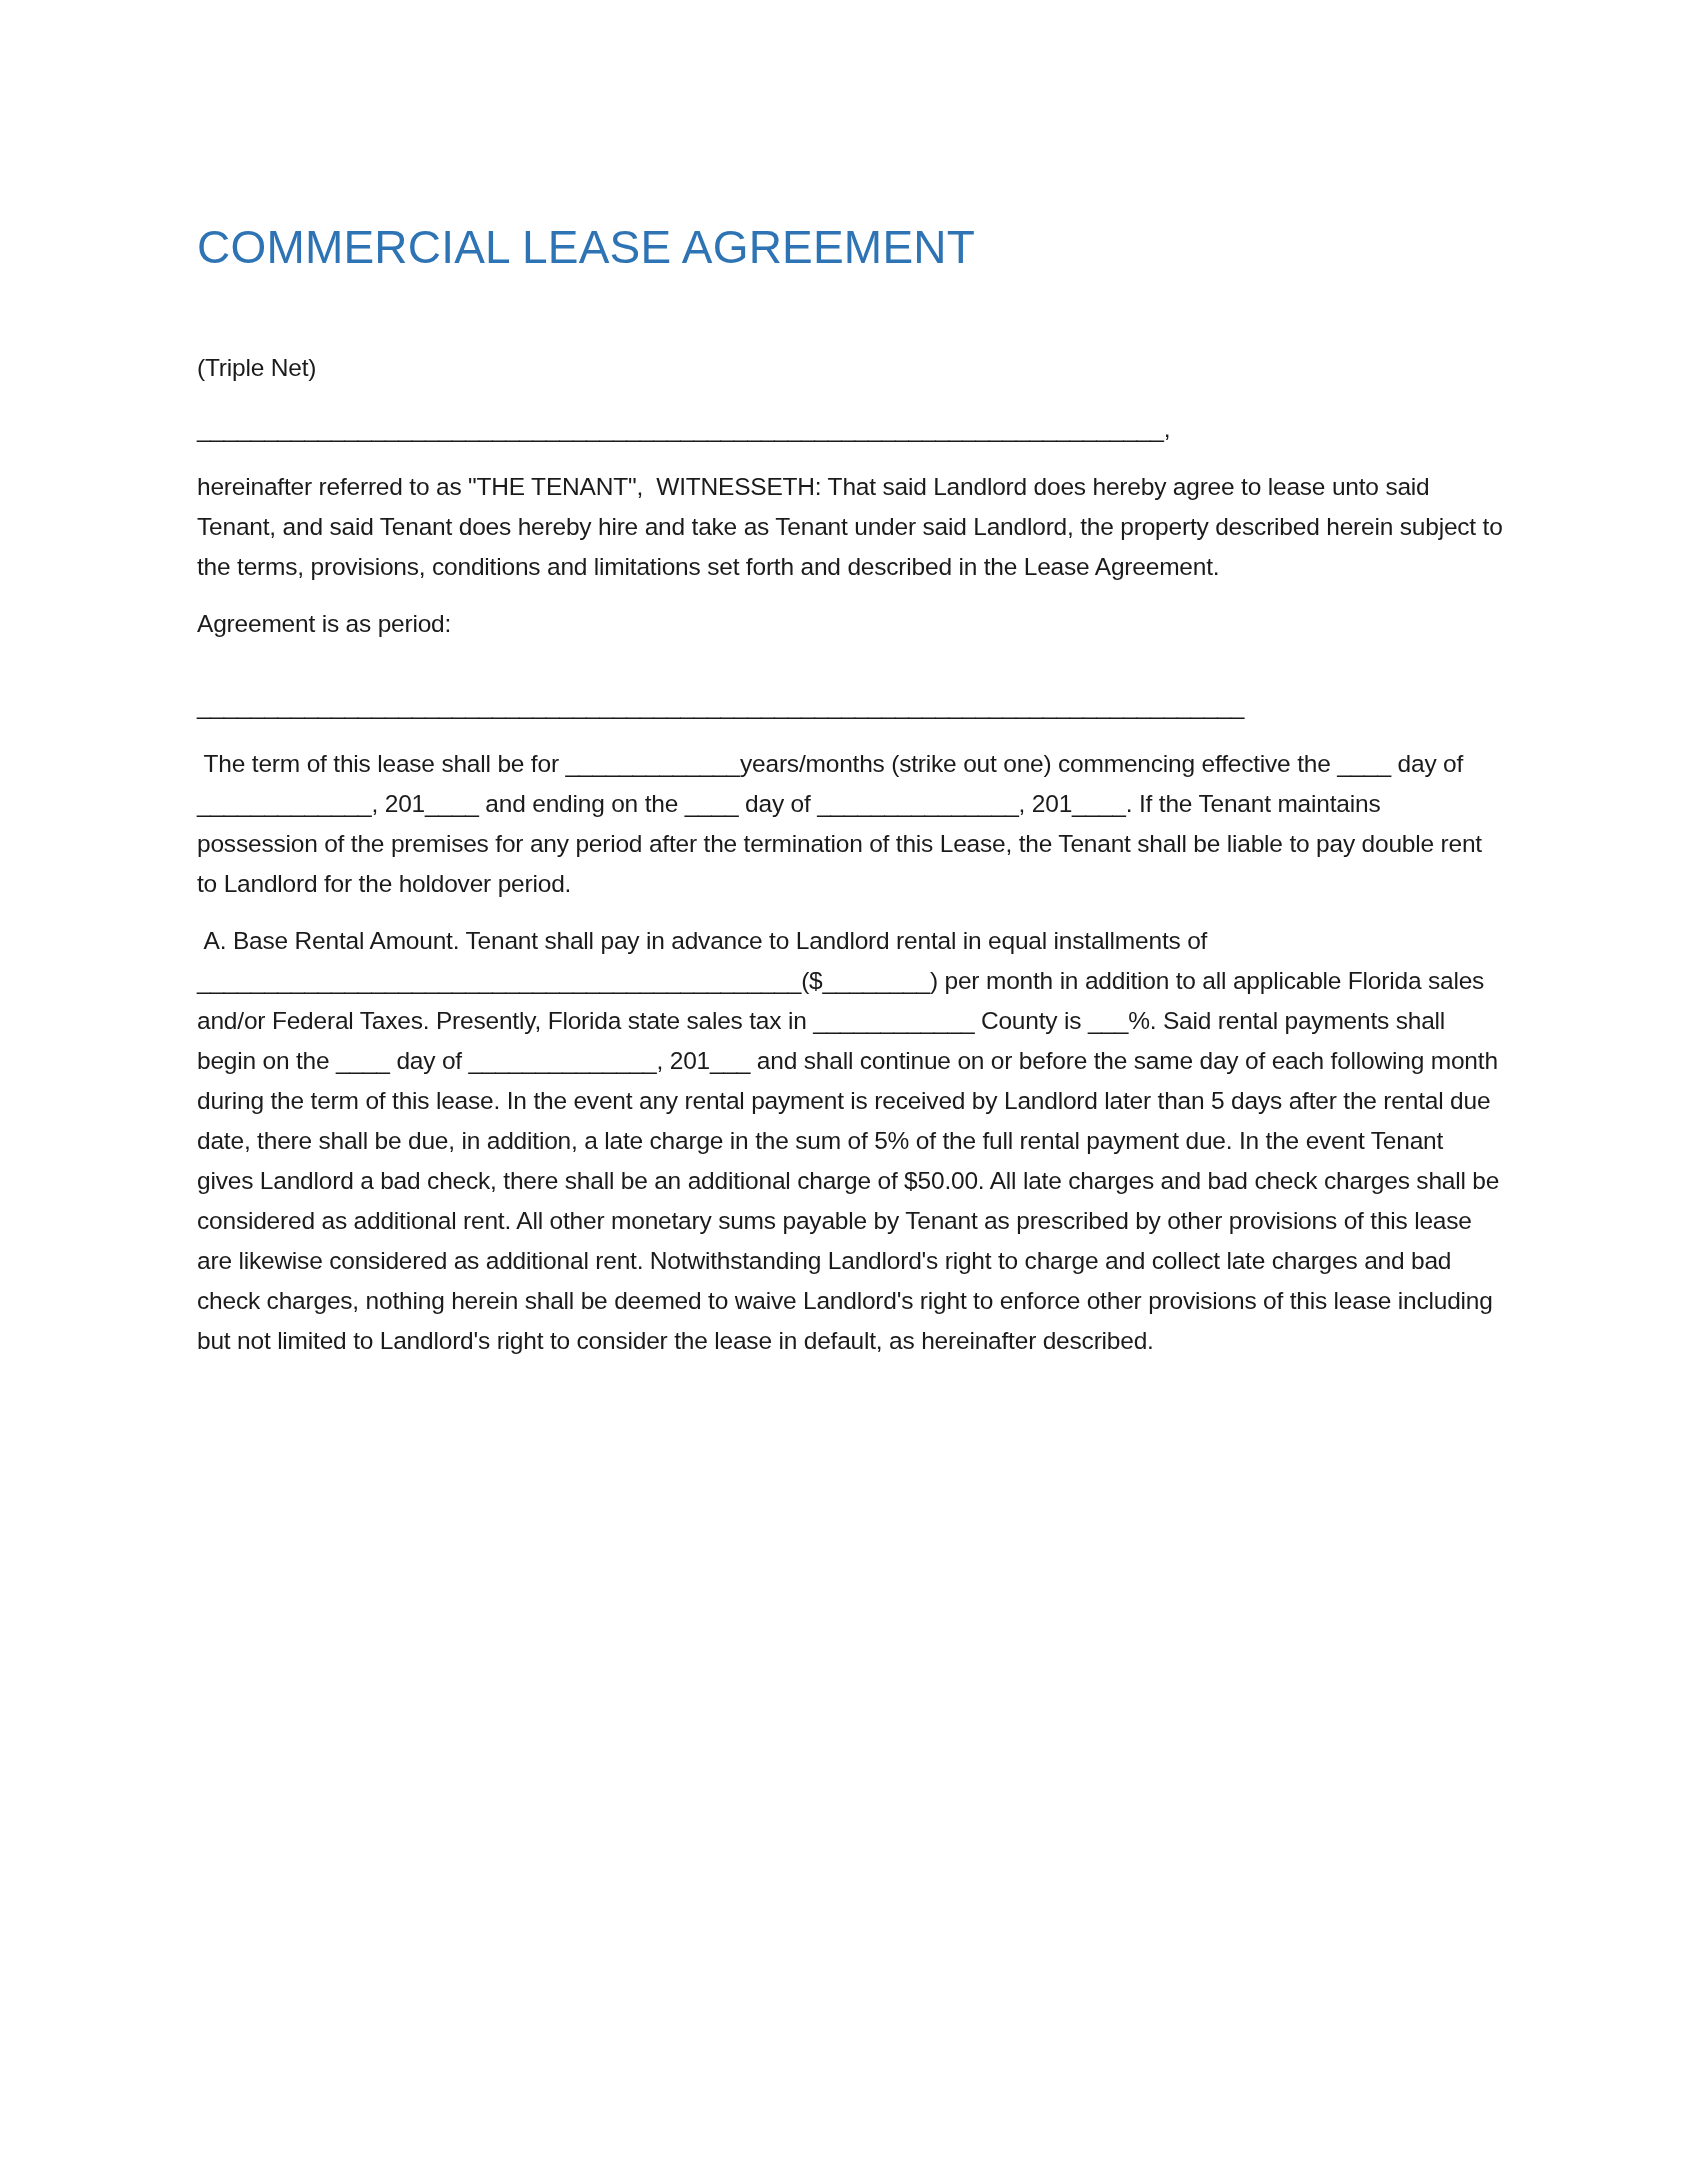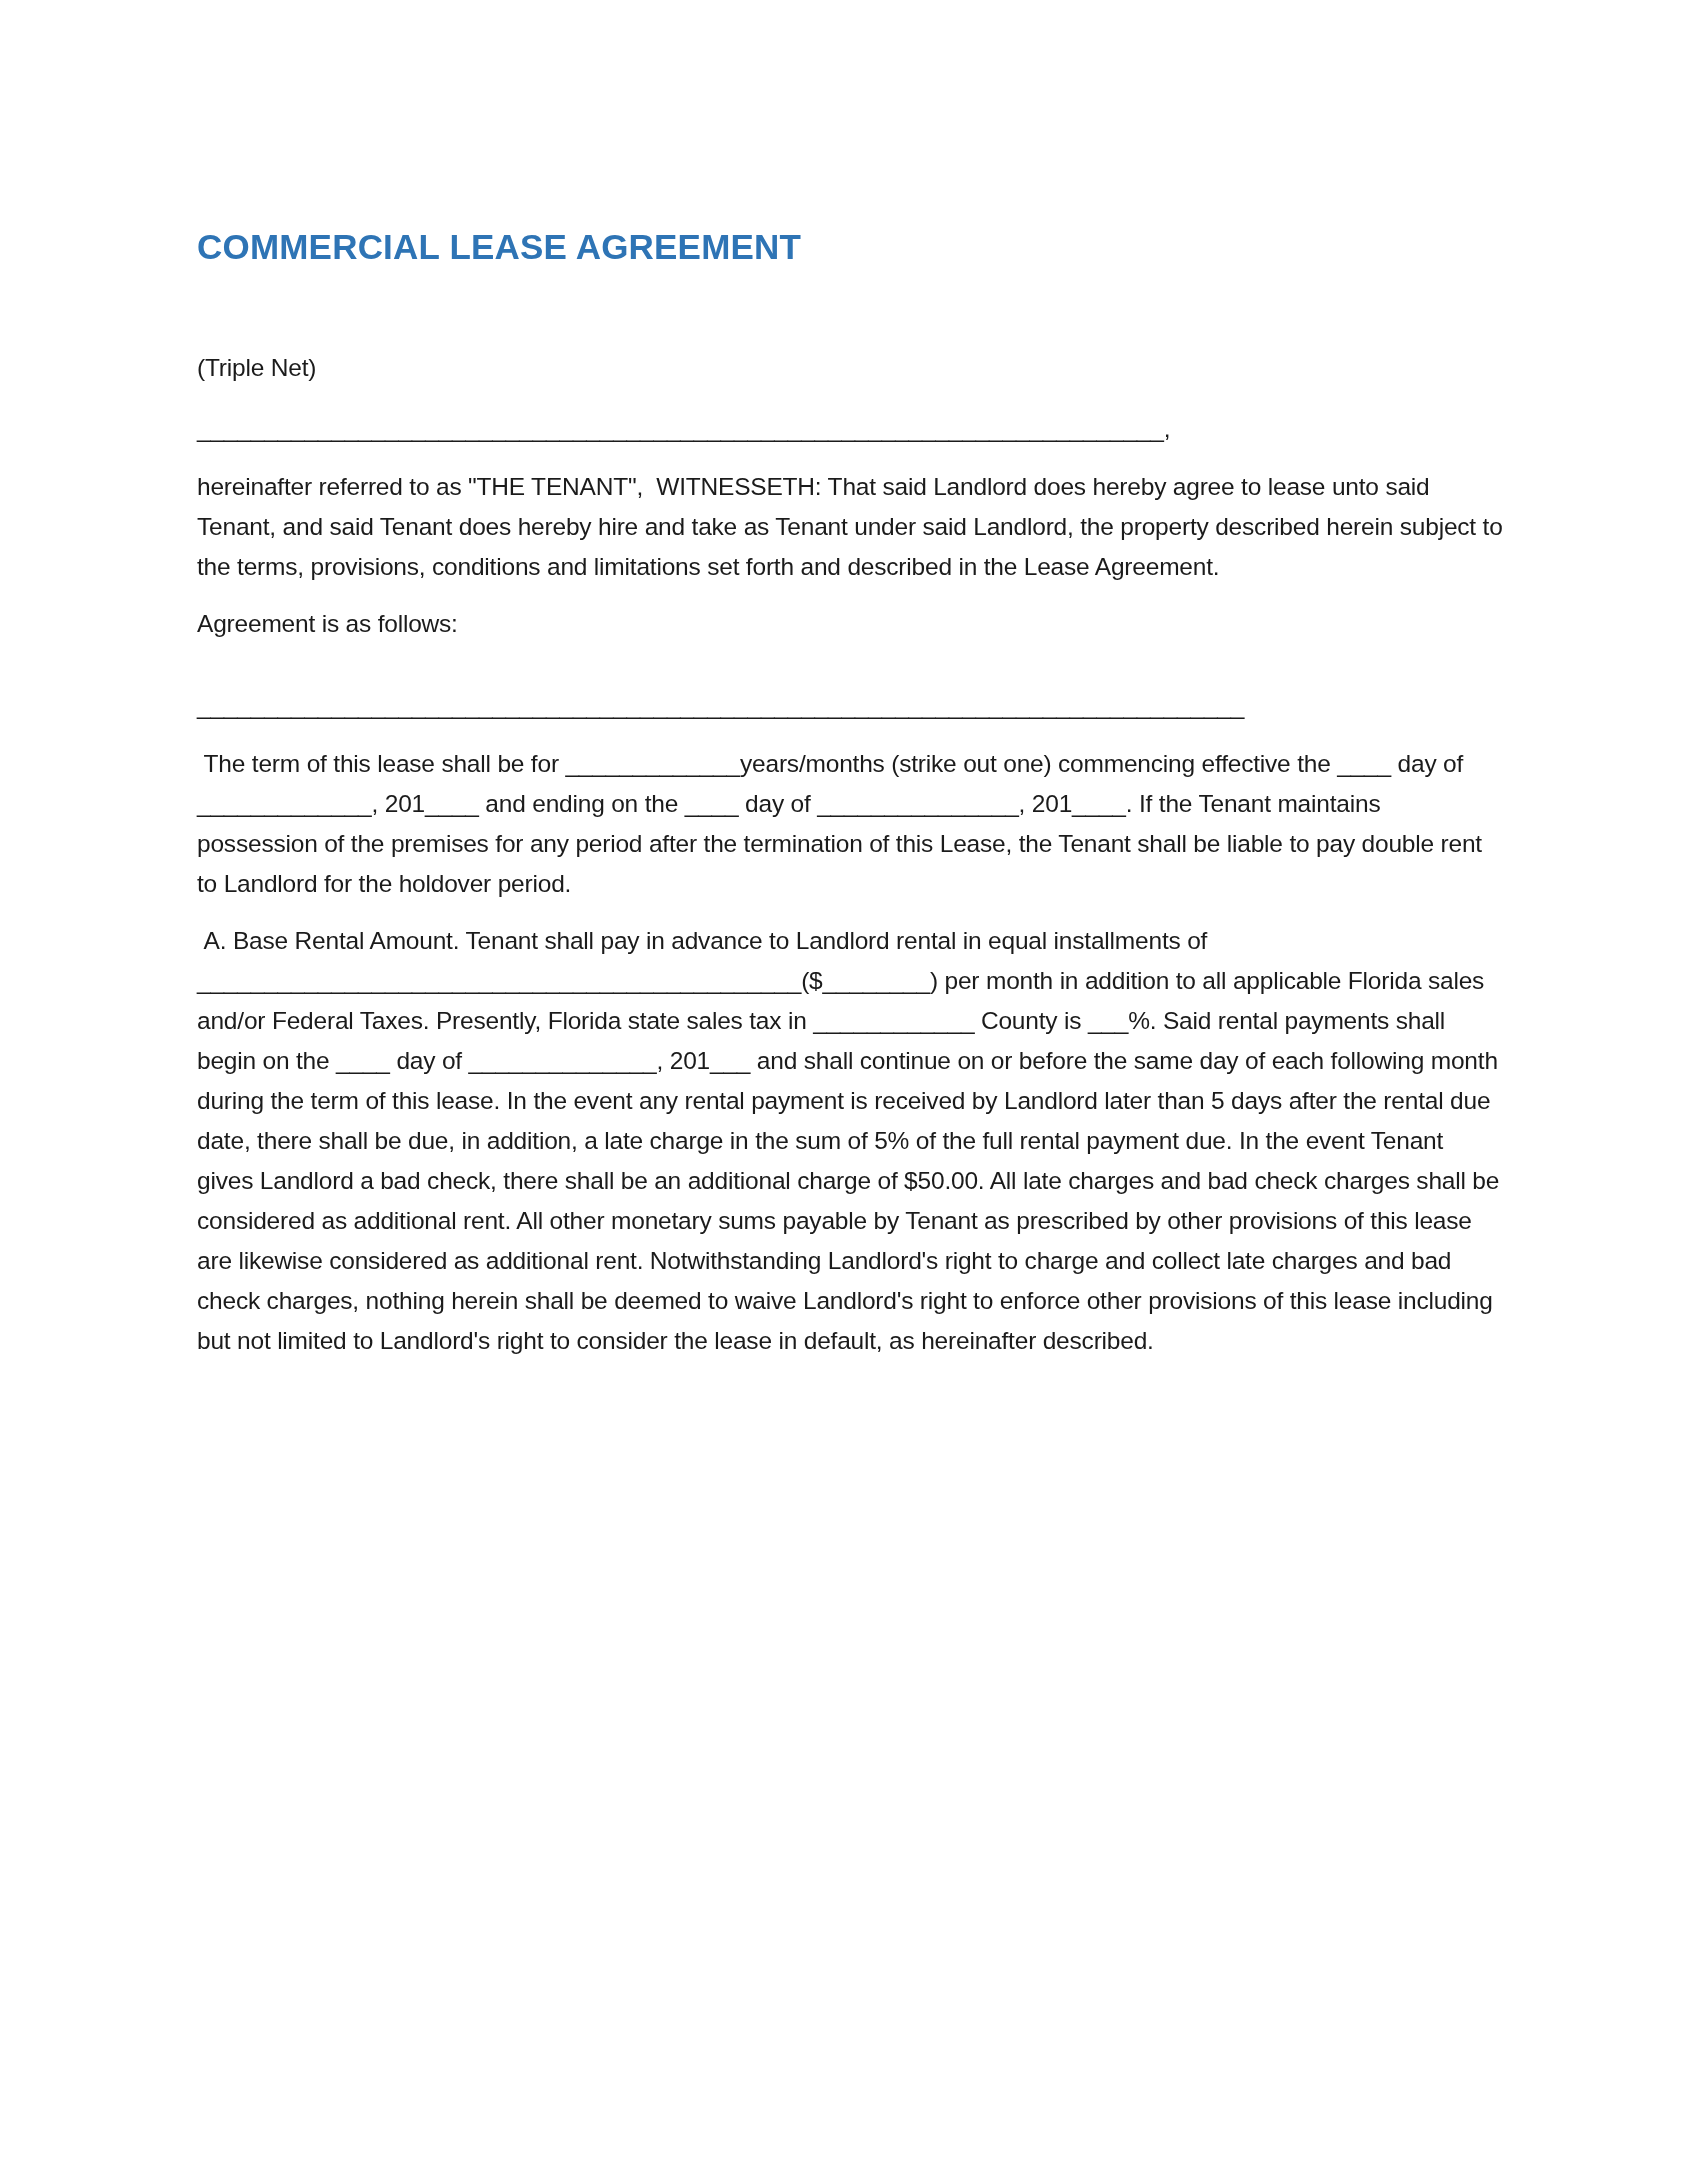--- a/index.html
+++ b/index.html
@@ -15,23 +15,23 @@
     box-sizing: border-box;
     padding: 225px 183px 0 197px;
     font-family: "Liberation Sans", sans-serif;
     font-size: 24.5px;
     line-height: 40px;
     letter-spacing: -0.2px;
     color: #1b1b1b;
     overflow: hidden;
   }
   .doc-title {
-    font-size: 35px;
+    font-size: 46px;
     line-height: 44px;
-    font-weight: 700;
+    font-weight: 400;
     letter-spacing: 0.2px;
     margin: 0 0 79px 0;
   }
   p {
     margin: 0 0 17.5px 0;
     white-space: pre-wrap;
     overflow-wrap: normal;
   }
   .mb-large { margin-bottom: 42px; }
 </style>
@@ -44,21 +44,21 @@
 
   <p style="margin-bottom:21px;">(Triple Net)</p>
 
 
   <p>________________________________________________________________________,</p>
 
   <p>hereinafter referred to as "THE TENANT",  WITNESSETH: That said Landlord does hereby agree to lease unto said Tenant, and said Tenant does hereby hire and take as Tenant under said Landlord, the property described herein subject to the terms, provisions, conditions and limitations set forth and described in the Lease Agreement.</p>
 
 
 
-  <p class="mb-large">Agreement is as follows:</p>
+  <p class="mb-large">Agreement is as period:</p>
 
   <p>______________________________________________________________________________</p>
 
 
   <p> The term of this lease shall be for _____________years/months (strike out one) commencing effective the ____ day of _____________, 201____ and ending on the ____ day of _______________, 201____. If the Tenant maintains possession of the premises for any period after the termination of this Lease, the Tenant shall be liable to pay double rent to Landlord for the holdover period.</p>
 
 
   <p> A. Base Rental Amount. Tenant shall pay in advance to Landlord rental in equal installments of _____________________________________________($________) per month in addition to all applicable Florida sales and/or Federal Taxes. Presently, Florida state sales tax in ____________ County is ___%. Said rental payments shall begin on the ____ day of ______________, 201___ and shall continue on or before the same day of each following month during the term of this lease. In the event any rental payment is received by Landlord later than 5 days after the rental due date, there shall be due, in addition, a late charge in the sum of 5% of the full rental payment due. In the event Tenant gives Landlord a bad check, there shall be an additional charge of $50.00. All late charges and bad check charges shall be considered as additional rent. All other monetary sums payable by Tenant as prescribed by other provisions of this lease are likewise considered as additional rent. Notwithstanding Landlord's right to charge and collect late charges and bad check charges, nothing herein shall be deemed to waive Landlord's right to enforce other provisions of this lease including but not limited to Landlord's right to consider the lease in default, as hereinafter described.</p>
 
 </div>

